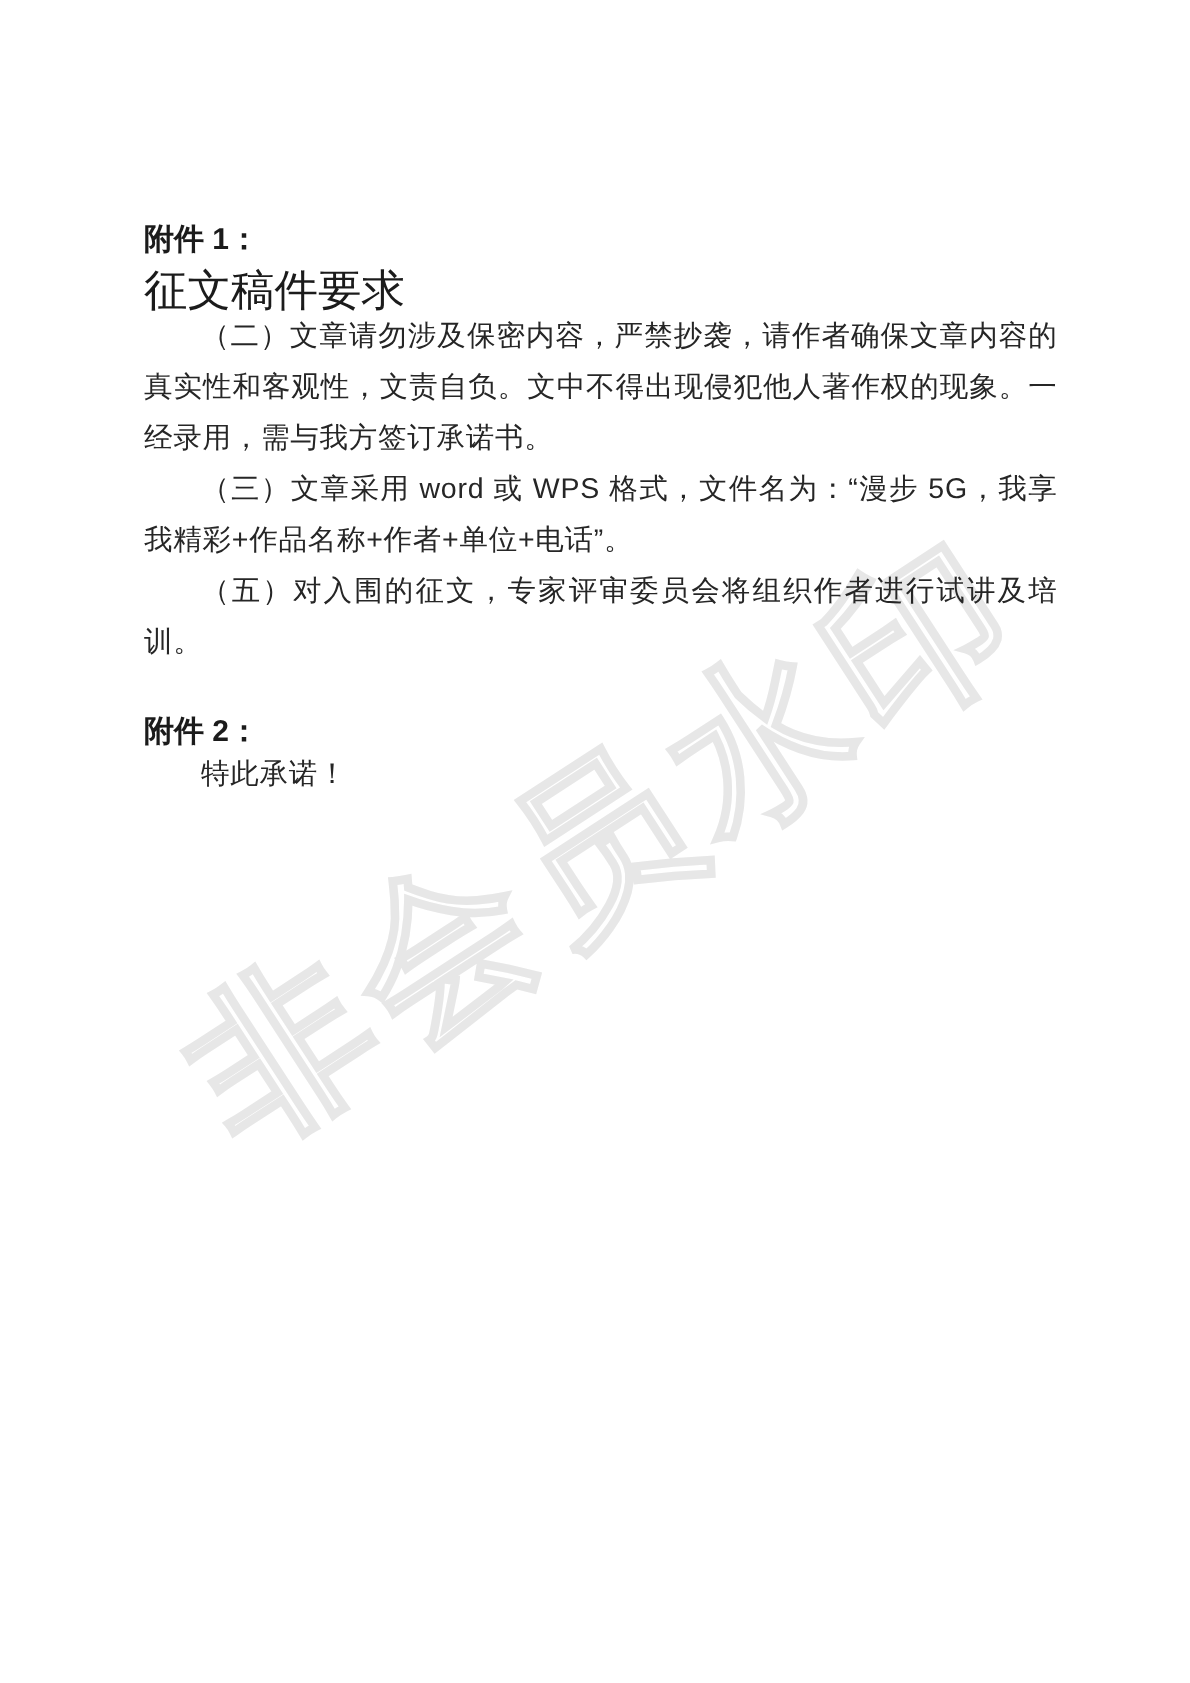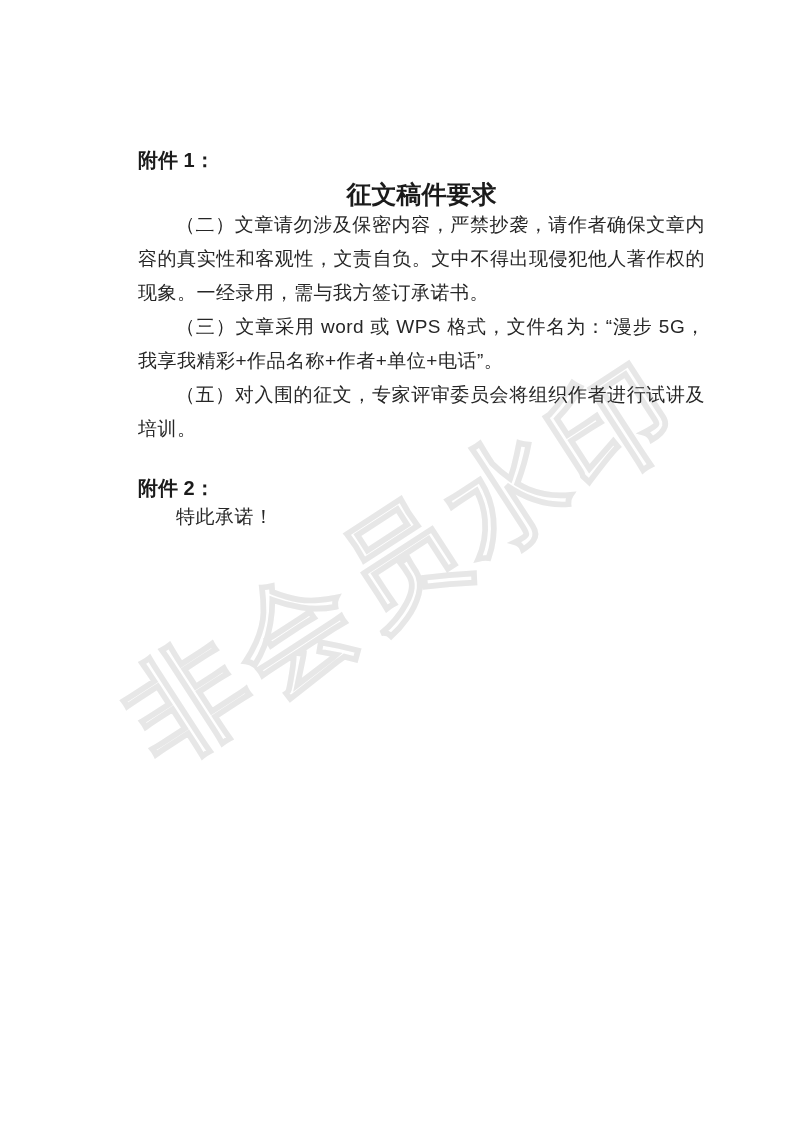--- a/index.html
+++ b/index.html
@@ -15,38 +15,37 @@
     overflow: hidden;
     font-family: "Liberation Sans", "DejaVu Sans", sans-serif;
     color: #262626;
     box-sizing: border-box;
   }
   .content {
     position: relative;
     z-index: 2;
     padding: 148px 88px 0 96px;
     box-sizing: border-box;
-    margin-left: 42px;
   }
   .att-label {
     font-size: 20px;
     line-height: 24px;
     font-weight: bold;
     color: #1b1b1b;
     margin: 0;
   }
   .att-label.second {
     margin-top: 30px;
   }
   .doc-title {
-    font-size: 25px;
+    font-size: 29px;
     line-height: 28px;
-    font-weight: bold;
+    font-weight: normal;
     color: #1b1b1b;
-    text-align: center;
+    text-align: left;
     margin: 8px 0 0 0;
   }
   .body-para {
     font-size: 19px;
     line-height: 34px;
     text-align: justify;
     text-indent: 2em;
     margin: 0;
     letter-spacing: 0.5px;
   }

